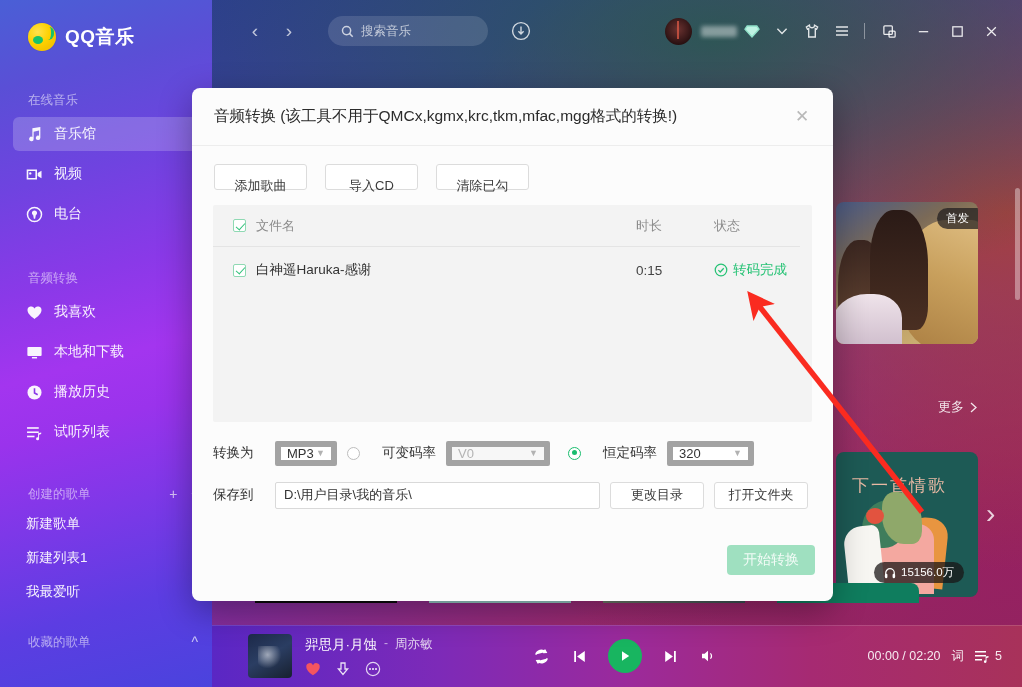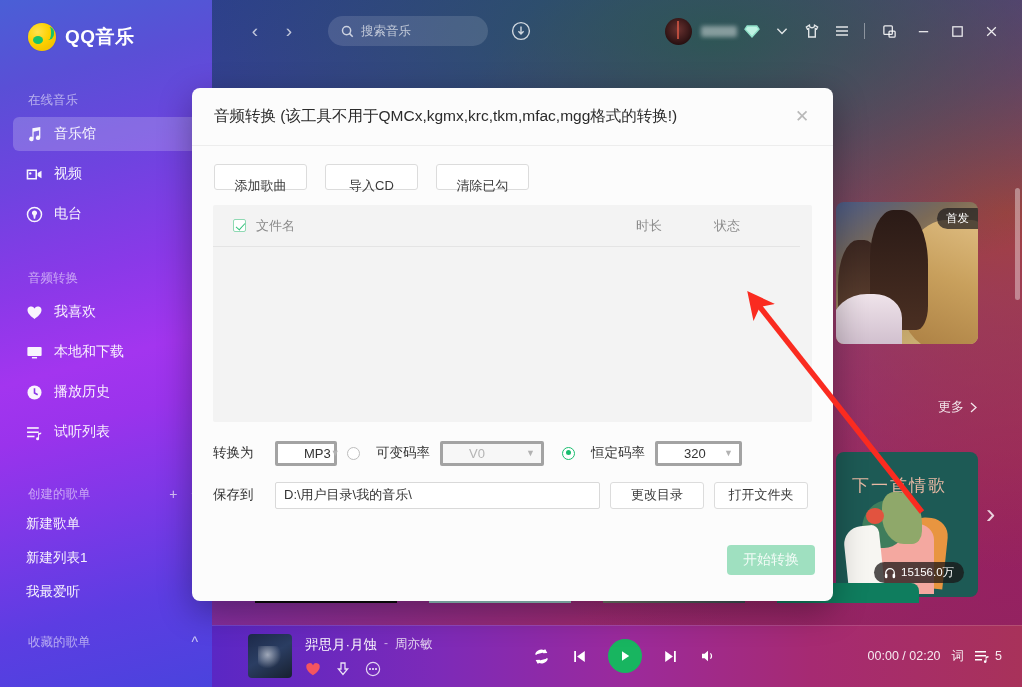--- a/index.html
+++ b/index.html
@@ -347,29 +347,29 @@
   .list-row .col-name { color: #333; }
   .list-row .col-dur { color: #444; }
   .state-cell { display: flex; align-items: center; gap: 5px; color: #25c274; }
   .state-cell svg { width: 14px; height: 14px; stroke: #25c274; fill: none; stroke-width: 1.4; }
 
   .form-rows { padding: 16px 21px 0 21px; }
   .frow { display: flex; align-items: center; gap: 10px; height: 30px; }
   .frow + .frow { margin-top: 12px; }
   .flabel { font-size: 13.5px; color: #333; width: 52px; flex: none; }
   .sel {
-    height: 25px; border: 3px solid #a3a3a3; background: #fff; border-radius: 2px;
-    display: flex; align-items: center; padding: 0 6px 0 26px;
+    height: 25px; border: 6px solid #a3a3a3; background: #fff; border-radius: 2px;
+    display: flex; align-items: center; padding: 0 6px 0 6px;
     font-size: 13px; color: #333; cursor: pointer;
   }
   .sel.w-mp3 { width: 62px; }
   .sel.w-vbr { width: 104px; color: #b4b4b4; background: #f7f7f7; }
   .sel.w-cbr { width: 87px; }
   .sel .caret { margin-left: auto; color: #b2b2b2; font-size: 9px; }
-  .radio-wrap { display: flex; align-items: center; gap: 16px; cursor: pointer; }
+  .radio-wrap { display: flex; align-items: center; gap: 22px; cursor: pointer; }
   .radio {
     width: 13px; height: 13px; border-radius: 50%;
     border: 1.4px solid #bdbdbd; background: #fff; flex: none; position: relative;
   }
   .radio.on { border-color: #19bd6e; }
   .radio.on::after {
     content: ""; position: absolute; left: 2.8px; top: 2.8px;
     width: 5.2px; height: 5.2px; border-radius: 50%; background: #19bd6e;
   }
   .radio-label { font-size: 13.5px; color: #333; }
@@ -701,20 +701,32 @@
         <button class="tb-btn">导入CD</button>
         <button class="tb-btn">清除已勾</button>
       </div>
 
       <div class="list-wrap">
         <div class="list-head">
           <span class="chk"></span>
           <span class="col-name">文件名</span>
           <span class="col-dur">时长</span>
           <span class="col-state">状态</span>
+        </div>
+        <div class="list-row">
+          <span class="chk"></span>
+          <span class="col-name">白神遥Haruka-感谢</span>
+          <span class="col-dur">0:15</span>
+          <span class="col-state state-cell">
+            <svg viewBox="0 0 16 16">
+              <circle cx="8" cy="8" r="6.6"></circle>
+                <path d="M5 8.2l2.1 2.1 4-4.3"></path>
+            </svg>
+            <span>转码完成</span>
+          </span>
         </div>
       </div>
 
       <div class="form-rows">
         <div class="frow">
           <span class="flabel">转换为</span>
           <span class="sel w-mp3">
             <span>MP3</span>
             <span class="caret">▼</span>
           </span>

